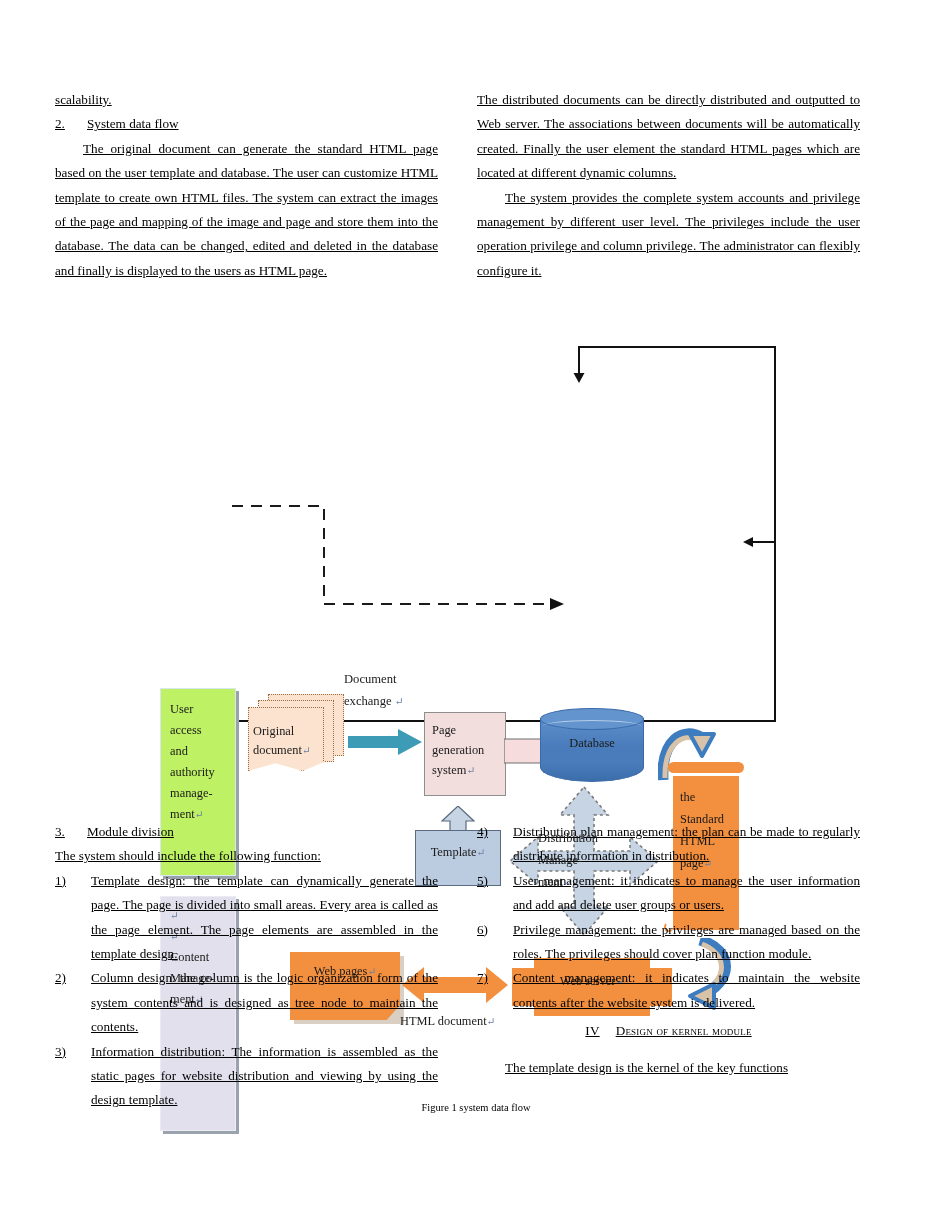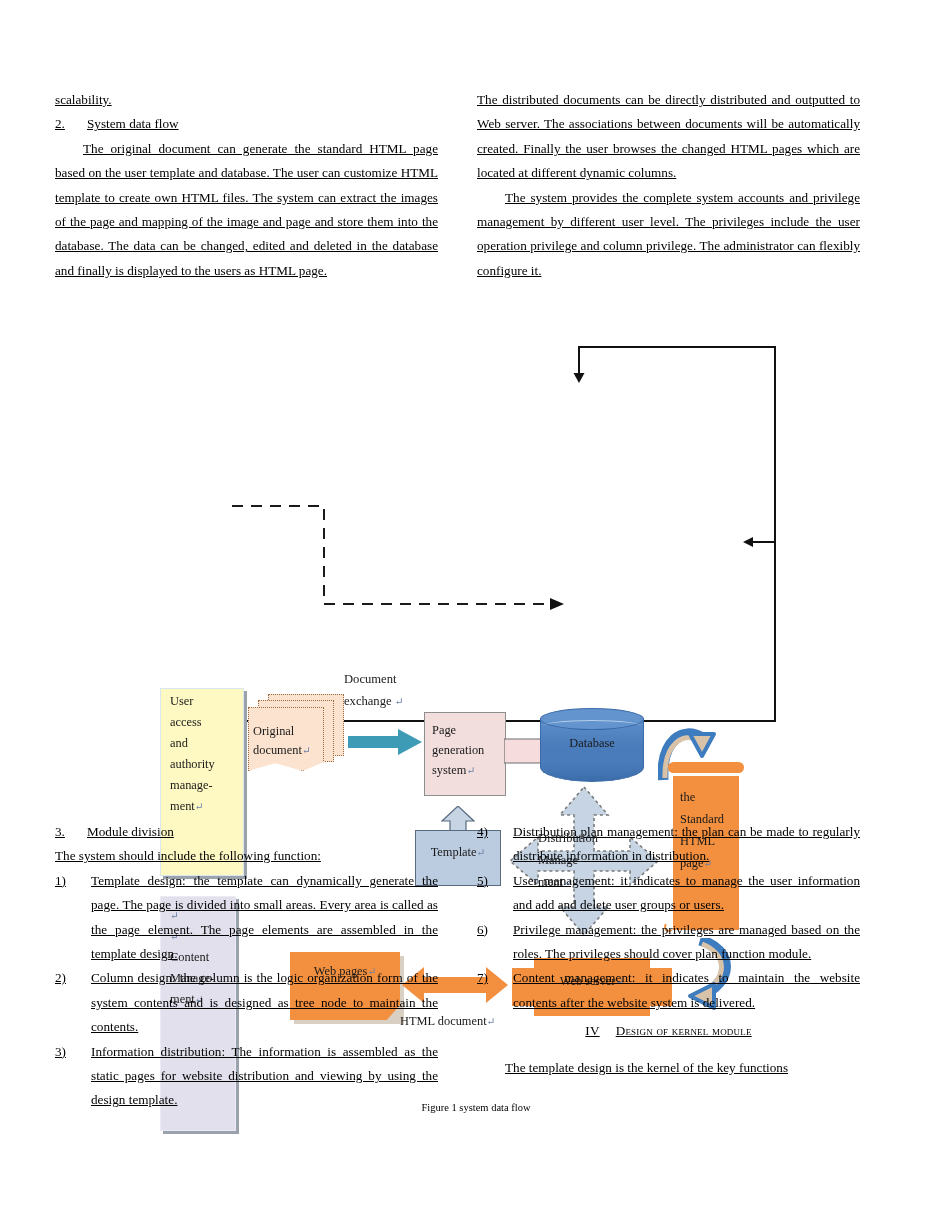--- a/index.html
+++ b/index.html
@@ -45,24 +45,24 @@
 
   .shape-text {
     font-family: "Liberation Serif", "DejaVu Serif", serif;
     color:#1a1a1a;
     white-space: pre-line;
   }
   .pilcrow { color:#6a7fa8; font-size:.85em; }
 
   
   .userbox {
-    left:160px; top:358px; width:84px; height:188px;
-    background:#fef9c3; border:1px solid #d9e8ef;
+    left:160px; top:358px; width:76px; height:188px;
+    background:#bef264; border:1px solid #d9e8ef;
     box-shadow: 3px 3px 0 0 #9aa3ad;
-    font-size:12.4px; line-height:21px; padding:2px 0 0 9px;
+    font-size:12.4px; line-height:21px; padding:10px 0 0 9px;
   }
   
   .contentbox {
     left:160px; top:566px; width:76px; height:235px;
     background:#E2E0EC; border:1px solid #eceaf3;
     box-shadow: 3px 3px 0 0 #9aa3ad;
     font-size:12.4px; line-height:21px; padding:8px 0 0 9px;
   }
 
   
@@ -176,21 +176,21 @@
   <div class="col left" style="top:88px;">
     <p class="just noind">scalability.</p>
     <div class="sec-head">
       <span class="num">2.</span>
       <span class="txt">System data flow</span>
     </div>
     <p class="just indent">The original document can generate the standard HTML page based on the user template and database. The user can customize HTML template to create own HTML files. The system can extract the images of the page and mapping of the image and page and store them into the database. The data can be changed, edited and deleted in the database and finally is displayed to the users as HTML page.</p>
   </div>
 
   <div class="col right" style="top:88px;">
-    <p class="just noind">The distributed documents can be directly distributed and outputted to Web server. The associations between documents will be automatically created. Finally the user browses the changed HTML pages which are located at different dynamic columns.</p>
+    <p class="just noind">The distributed documents can be directly distributed and outputted to Web server. The associations between documents will be automatically created. Finally the user element the standard HTML pages which are located at different dynamic columns.</p>
     <p class="just indent">The system provides the complete system accounts and privilege management by different user level. The privileges include the user operation privilege and column privilege. The administrator can flexibly configure it.</p>
   </div>
 
   <div class="figure">
 
     <div class="blk" style="left:578px; top:16px; width:198px; height:2px;"></div>
     <div class="blk" style="left:774px; top:16px; width:2px; height:376px;"></div>
     <div class="blk" style="left:236px; top:390px; width:540px; height:2px;"></div>
 
     <div class="blk" style="left:578px; top:16px; width:2px; height:28px;"></div>

